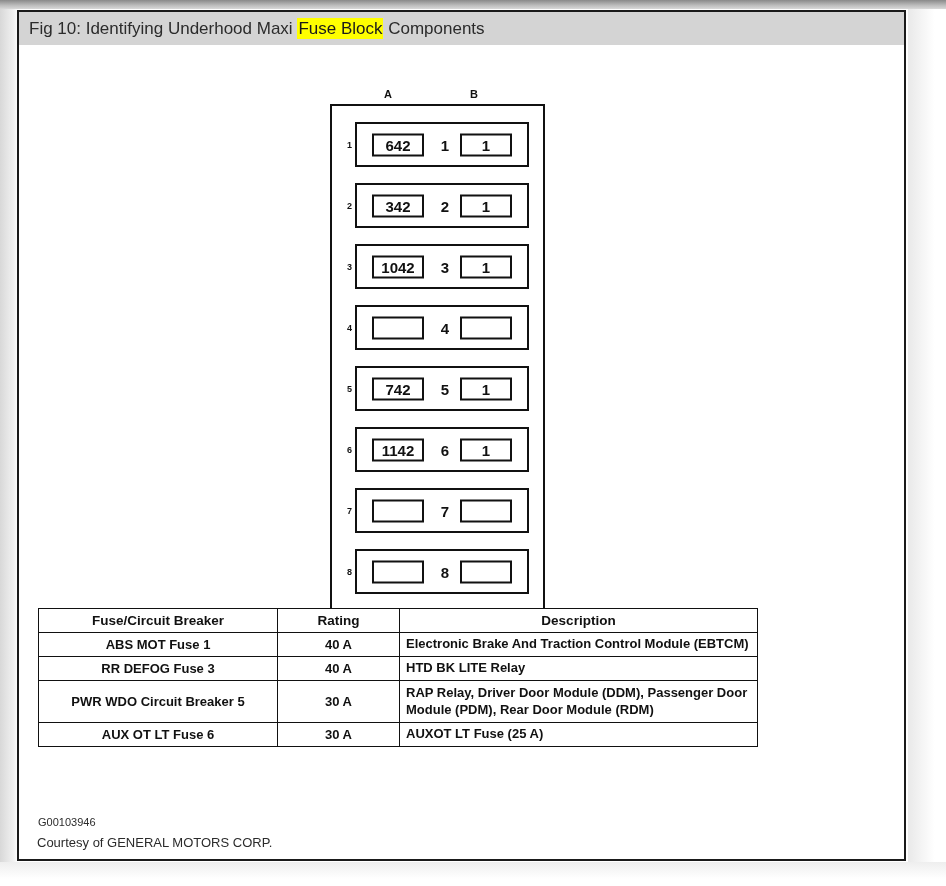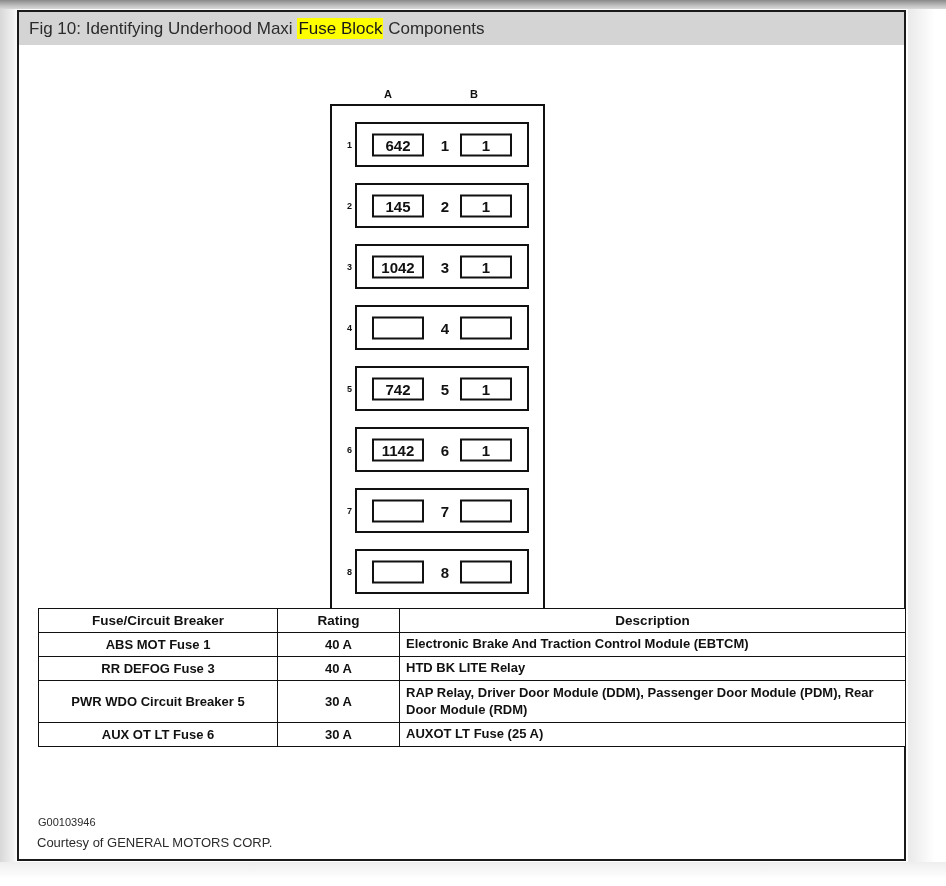--- a/index.html
+++ b/index.html
@@ -172,21 +172,21 @@
     font-size: 15px;
     font-weight: bold;
     color: #111111;
   }
 
   
   .spec-table {
     position: absolute;
     left: 19px;
     top: 596px;
-    width: 868px;
+    width: 720px;
     border-collapse: collapse;
     font-size: 13px;
     color: #111111;
     background: #ffffff;
   }
   .spec-table th,
   .spec-table td {
     border: 1px solid #111111;
     padding: 3px 6px;
     box-sizing: border-box;
@@ -252,21 +252,21 @@
 
       <div class="panel" id="panel">
           <div class="fuse-row" style="top: 16px;">
             <span class="row-index">1</span>
             <div class="slot a">642</div>
             <div class="mid-num">1</div>
             <div class="slot b">1</div>
           </div>
           <div class="fuse-row" style="top: 77px;">
             <span class="row-index">2</span>
-            <div class="slot a">145</div>
+            <div class="slot a">342</div>
             <div class="mid-num">2</div>
             <div class="slot b">1</div>
           </div>
           <div class="fuse-row" style="top: 138px;">
             <span class="row-index">3</span>
             <div class="slot a">1042</div>
             <div class="mid-num">3</div>
             <div class="slot b">1</div>
           </div>
           <div class="fuse-row" style="top: 199px;">

